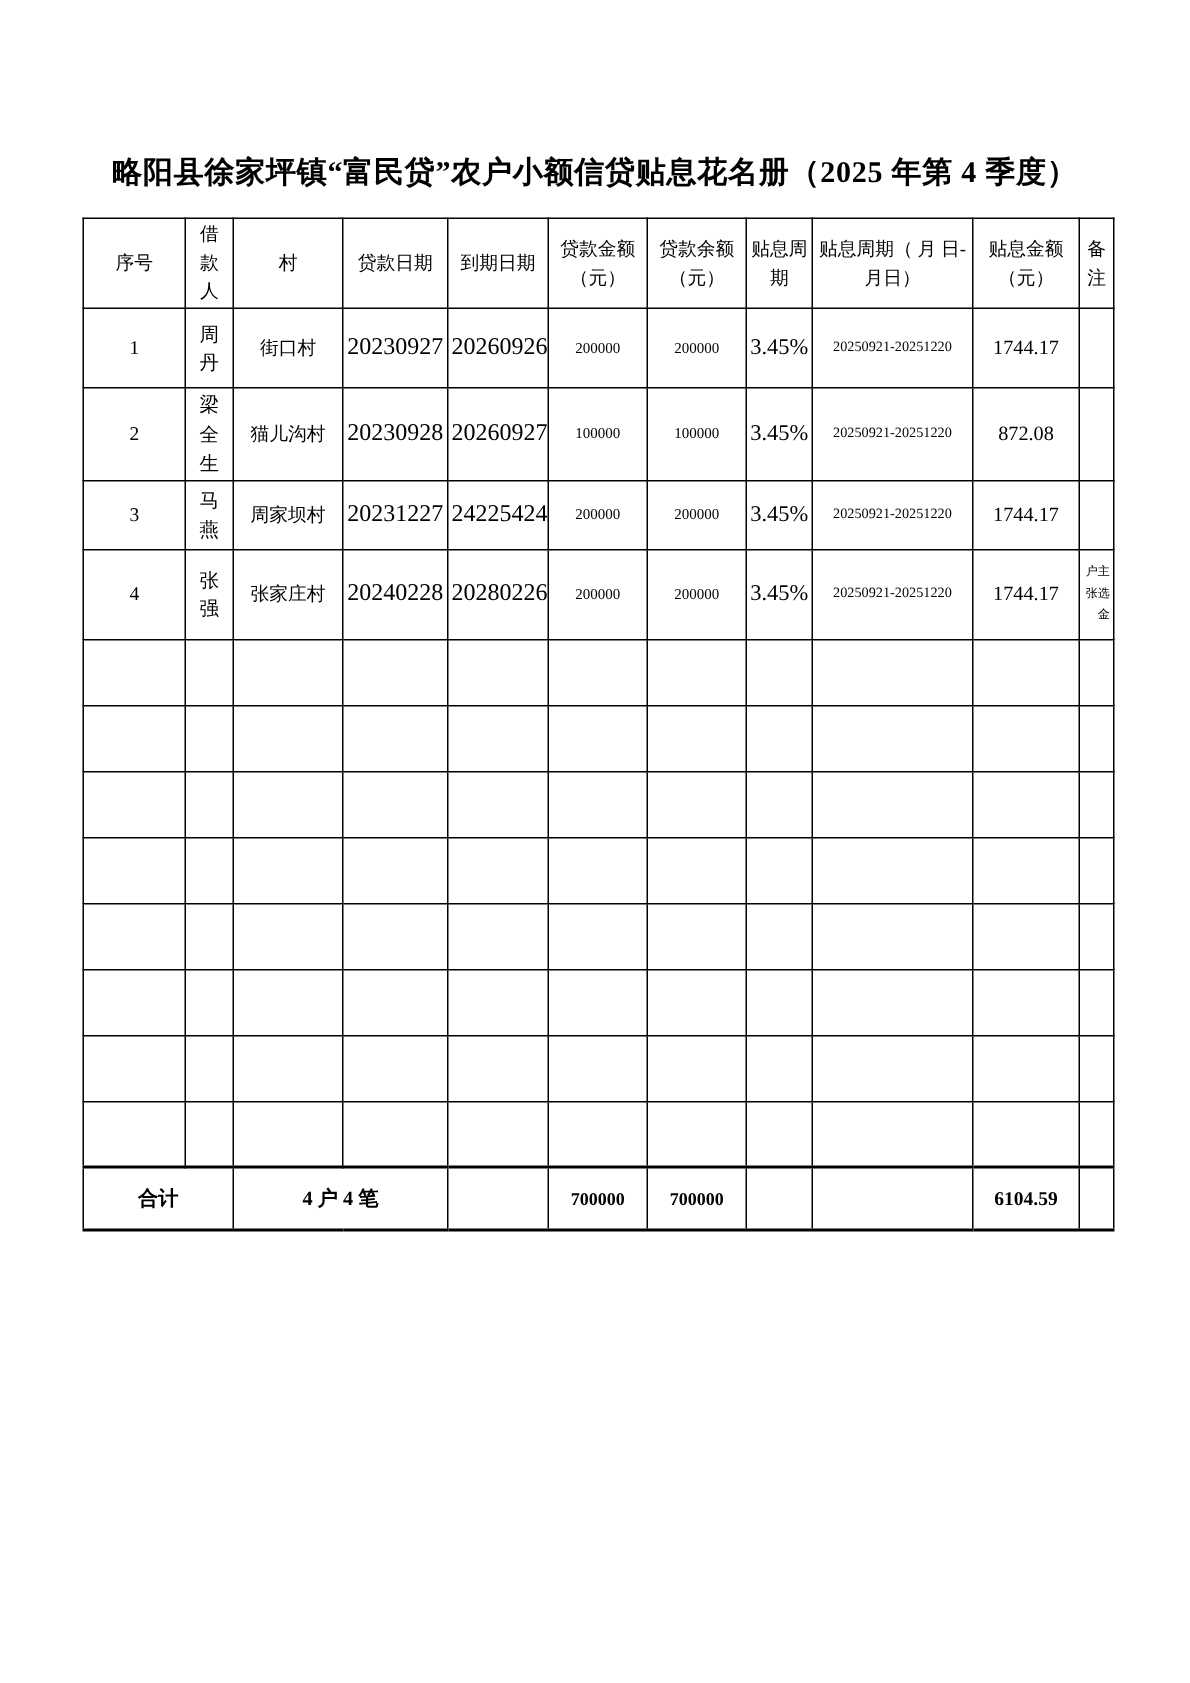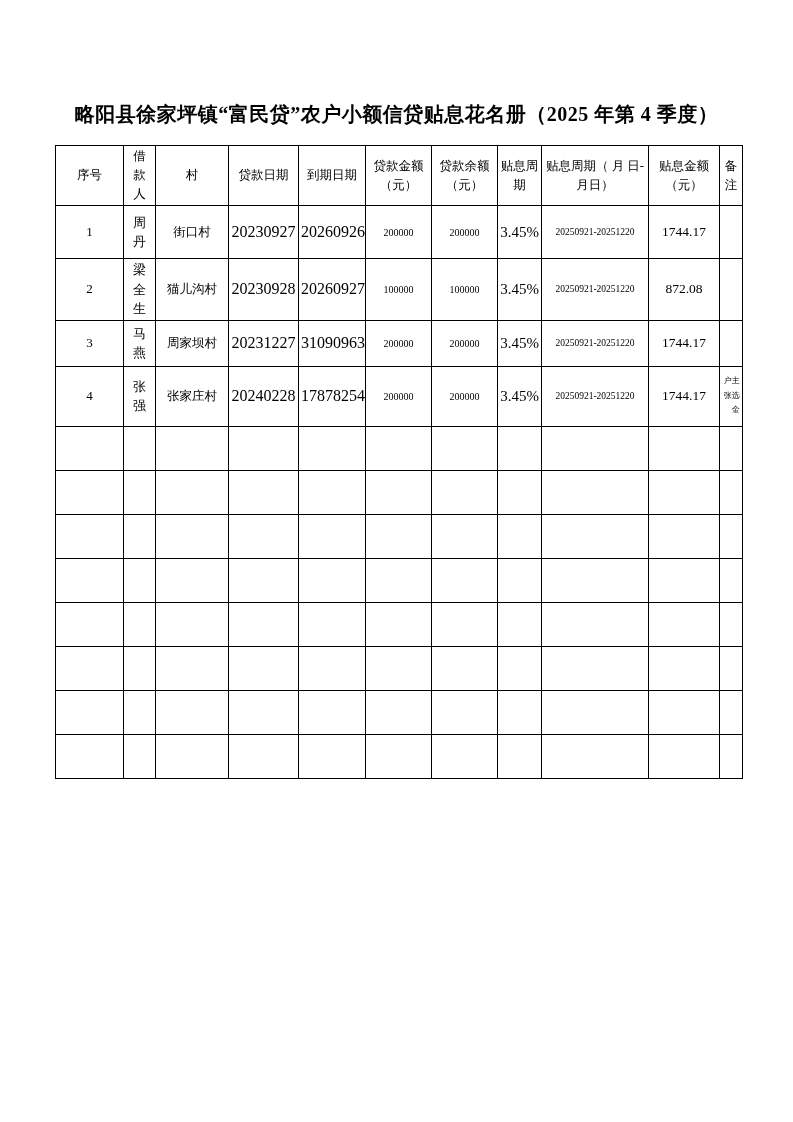--- a/index.html
+++ b/index.html
@@ -126,34 +126,34 @@
         <td class="c-rate">3.45%</td>
         <td class="c-period">20250921-20251220</td>
         <td class="c-subsidy">872.08</td>
         <td class="c-remark"><span class="vwrap w2"></span></td>
       </tr>
       <tr class="r3">
         <td class="c-seq">3</td>
         <td class="c-borrower"><span class="vwrap w1">马燕</span></td>
         <td class="c-village">周家坝村</td>
         <td class="c-date">20231227</td>
-        <td class="c-date">31090963</td>
+        <td class="c-date">24225424</td>
         <td class="c-amount">200000</td>
         <td class="c-amount">200000</td>
         <td class="c-rate">3.45%</td>
         <td class="c-period">20250921-20251220</td>
         <td class="c-subsidy">1744.17</td>
         <td class="c-remark"><span class="vwrap w2"></span></td>
       </tr>
       <tr class="r4">
         <td class="c-seq">4</td>
         <td class="c-borrower"><span class="vwrap w1">张强</span></td>
         <td class="c-village">张家庄村</td>
         <td class="c-date">20240228</td>
-        <td class="c-date">17878254</td>
+        <td class="c-date">20280226</td>
         <td class="c-amount">200000</td>
         <td class="c-amount">200000</td>
         <td class="c-rate">3.45%</td>
         <td class="c-period">20250921-20251220</td>
         <td class="c-subsidy">1744.17</td>
         <td class="c-remark"><span class="vwrap w2">户主张选金</span></td>
       </tr>
 
       <tr class="empty-row">
         <td></td>
@@ -253,15 +253,26 @@
           <td></td>
         <td></td>
           <td></td>
         <td></td>
           <td></td>
         <td></td>
           <td></td>
         <td></td>
       </tr>
 
+      <tr class="total-row">
+        <td colspan="2" class="t-label">合计</td>
+        <td colspan="2" class="t-count">4 户 4 笔</td>
+        <td></td>
+        <td class="t-amount">700000</td>
+        <td class="t-amount">700000</td>
+        <td></td>
+        <td></td>
+        <td class="t-subsidy">6104.59</td>
+        <td></td>
+      </tr>
     </tbody>
   </table>
 </div>
 
 </body></html>

